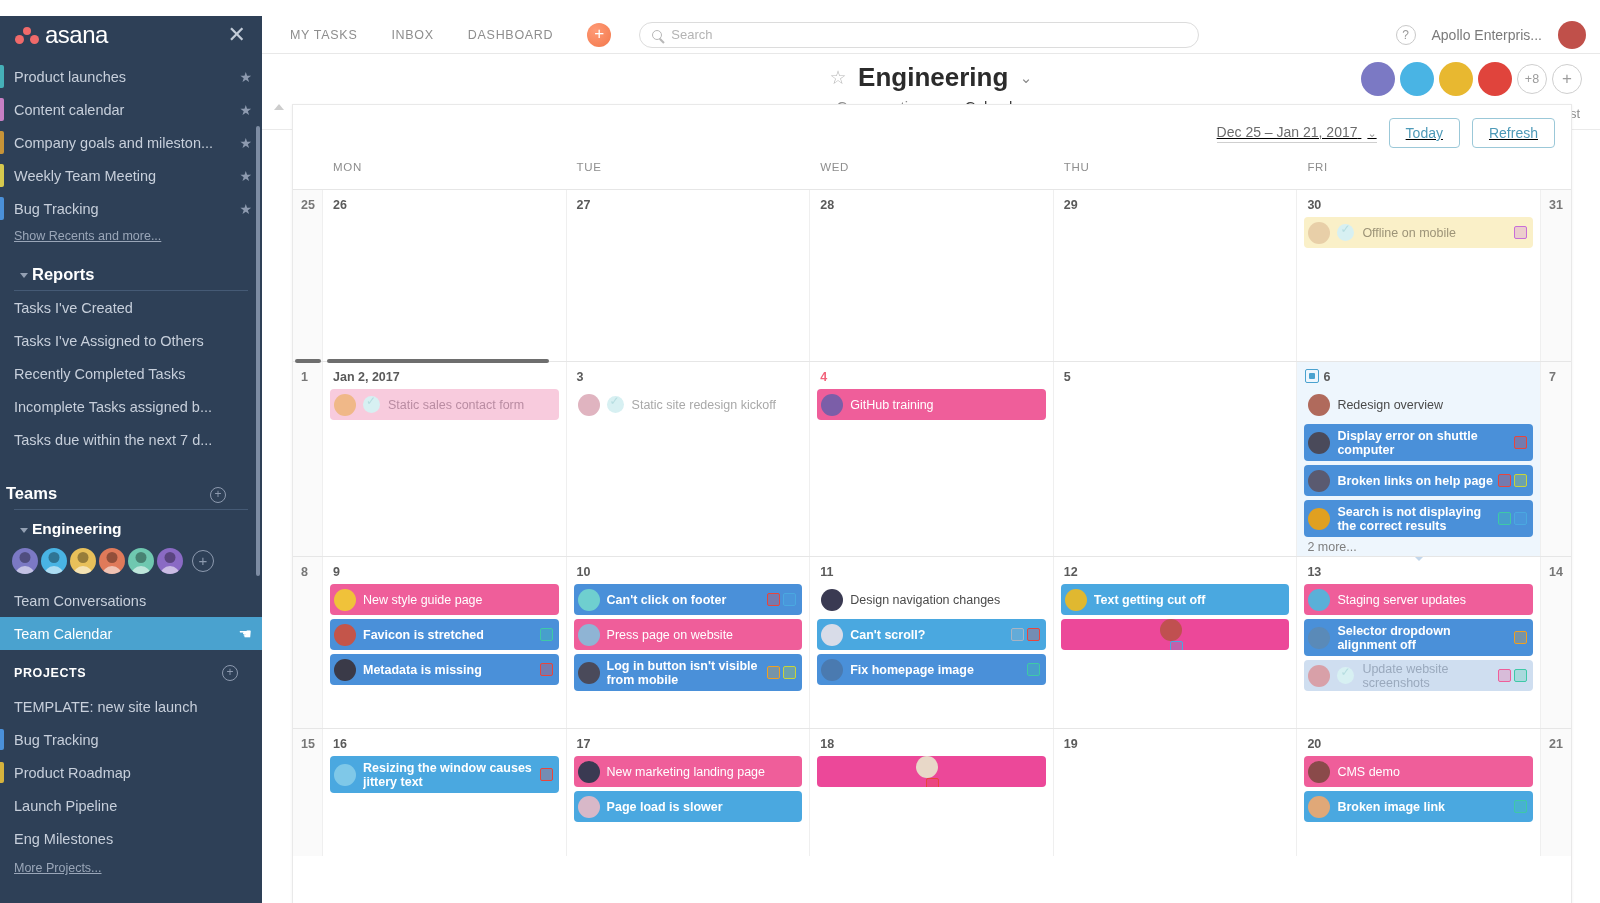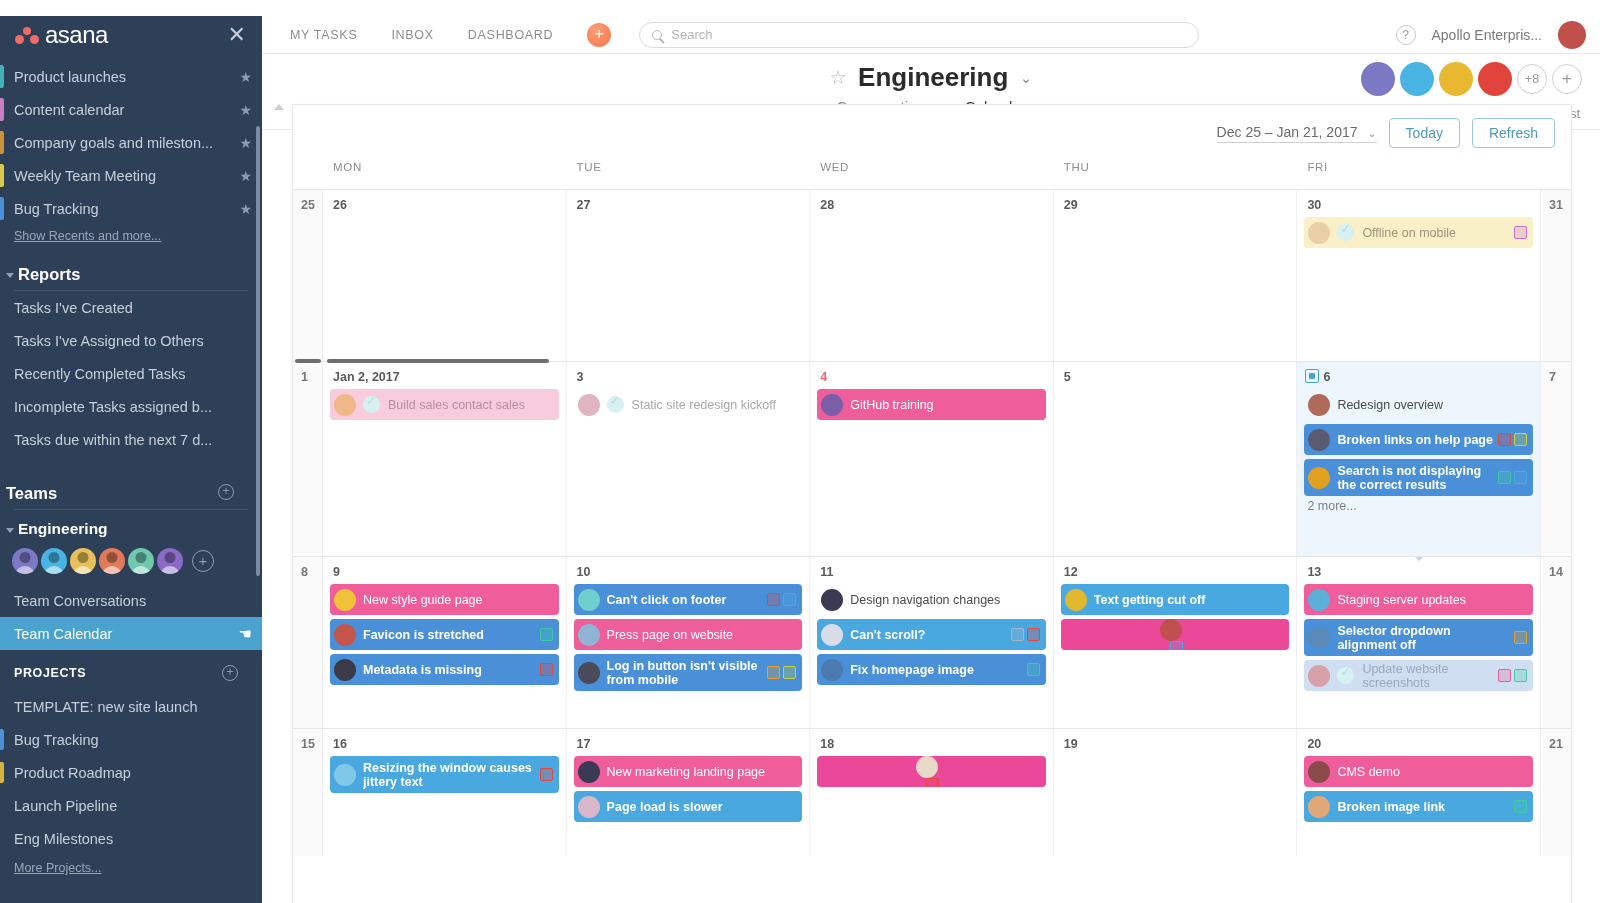--- a/index.html
+++ b/index.html
@@ -49,34 +49,34 @@
   }
   .sb-fav .lbl {
     color: #c7cfdb; font-size: 14.5px; flex: 1; white-space: nowrap; overflow: hidden;
   }
   .sb-fav .star { color: #8d9aaf; font-size: 14px; margin-left: 6px; }
   .sb-show-recents {
     color: #9aa6b8; font-size: 12.5px; padding-left: 14px; margin-top: 4px;
     text-decoration: underline; cursor: pointer;
   }
   .sb-section-head {
-    margin-top: 22px; padding-left: 6px; display: flex; align-items: center;
+    margin-top: 22px; padding-left: 20px; display: flex; align-items: center;
   }
   .sb-caret {
     width: 0; height: 0; border-left: 4.5px solid transparent; border-right: 4.5px solid transparent;
     border-top: 5px solid #93a0b3; margin-right: 4px; margin-top: 2px;
   }
   .sb-section-title { color: #ffffff; font-size: 16.5px; font-weight: bold; }
   .sb-rule { height: 1px; background: #455a75; margin: 6px 14px 0 14px; }
   .sb-link {
     height: 33px; display: flex; align-items: center; padding-left: 14px;
     color: #c7cfdb; font-size: 14.5px; cursor: pointer; white-space: nowrap; overflow: hidden;
   }
   .sb-teams-head {
-    margin-top: 28px; padding-left: 6px; display: flex; align-items: flex-start; padding-right: 28px;
+    margin-top: 28px; padding-left: 6px; display: flex; align-items: flex-end; padding-right: 36px;
   }
   .sb-plus-circle {
     width: 16px; height: 16px; border-radius: 50%; border: 1.3px solid #8d9aaf;
     color: #8d9aaf; font-size: 12px; line-height: 13px; text-align: center; margin-left: auto;
   }
   .sb-team-name { color: #ffffff; font-size: 15.5px; font-weight: bold; }
   .sb-avatars { display: flex; align-items: center; padding-left: 12px; margin-top: 10px; gap: 3px; }
   .av { width: 26px; height: 26px; border-radius: 50%; position: relative; overflow: hidden; flex: 0 0 auto; }
   .av::after {
     content:""; position: absolute; left: 50%; bottom: -6px; transform: translateX(-50%);
@@ -166,21 +166,21 @@
     border-left: 5px solid transparent; border-right: 5px solid transparent;
     border-bottom: 6px solid #cdcdcd; cursor: pointer;
   }
 
   
   .cal-panel {
     position: absolute; left: 30px; right: 28px; top: 88px; bottom: 0;
     background: #ffffff; border: 1px solid #e9e9e9; border-bottom: none;
     box-shadow: 0 1px 3px rgba(0,0,0,.06);
   }
-  .cal-toolbar { height: 56px; display: flex; align-items: center; justify-content: flex-end; padding-right: 16px; gap: 12px; }
+  .cal-toolbar { height: 56px; display: flex; align-items: center; justify-content: flex-end; padding-right: 16px; gap: 12px; text-decoration: underline; }
   .range-label {
     color: #6b6b6b; font-size: 14px; border-bottom: 1px solid #cfcfcf; padding-bottom: 2px; cursor: pointer;
   }
   .range-label .cv { margin-left: 6px; color: #9c9c9c; font-size: 11px; }
   .btn-outline {
     border: 1px solid #9bc8d8; border-radius: 4px; color: #4e9ab8; font-size: 14px;
     padding: 6px 16px; background: #fff; cursor: pointer;
   }
   .dow-row { display: flex; height: 28px; padding-left: 0; }
   .dow-spacer { flex: 0 0 30px; }
@@ -449,35 +449,41 @@
                   <span class="tag" style="border-color:#c86ed8;background:#c86ed844"></span>
                 </span>
               </div></div>
             <div class="daycell edge right"><span class="daynum">31</span></div>
           </div>
           <div class="week w2">
             <div class="daycell edge"><span class="daynum">1</span></div>
             <div class="daycell"><span class="daynum">Jan 2, 2017</span><div class="task ghost-pink">
                 <span class="tav" style="background:#f0b888"></span>
                 <span class="check-ghost"></span>
-                <span class="ttxt">Build sales contact sales</span>
+                <span class="ttxt">Static sales contact form</span>
               </div></div>
             <div class="daycell"><span class="daynum">3</span><div class="task ghost-plain">
                 <span class="tav" style="background:#e0b4c0"></span>
                 <span class="check-ghost"></span>
                 <span class="ttxt">Static site redesign kickoff</span>
               </div></div>
             <div class="daycell"><span class="daynum red">4</span><div class="task pink">
                 <span class="tav" style="background:#7b5ea8"></span>
                 <span class="ttxt">GitHub training</span>
               </div></div>
             <div class="daycell"><span class="daynum">5</span></div>
             <div class="daycell highlight"><span class="todaybox"></span><span class="daynum withbox">6</span><div class="task plain">
                 <span class="tav" style="background:#b06a5c"></span>
                 <span class="ttxt">Redesign overview</span>
+              </div><div class="task blue tall">
+                <span class="tav" style="background:#4a4a5a"></span>
+                <span class="ttxt">Display error on shuttle computer</span>
+                <span class="tags">
+                  <span class="tag" style="border-color:#e8453c;background:#e8453c44"></span>
+                </span>
               </div><div class="task blue">
                 <span class="tav" style="background:#5a5a70"></span>
                 <span class="ttxt">Broken links on help page</span>
                 <span class="tags">
                   <span class="tag" style="border-color:#e8453c;background:#e8453c44"></span>
                   <span class="tag" style="border-color:#c9d43a;background:#c9d43a44"></span>
                 </span>
               </div><div class="task blue tall">
                 <span class="tav" style="background:#e0a020"></span>
                 <span class="ttxt">Search is not displaying the correct results</span>

